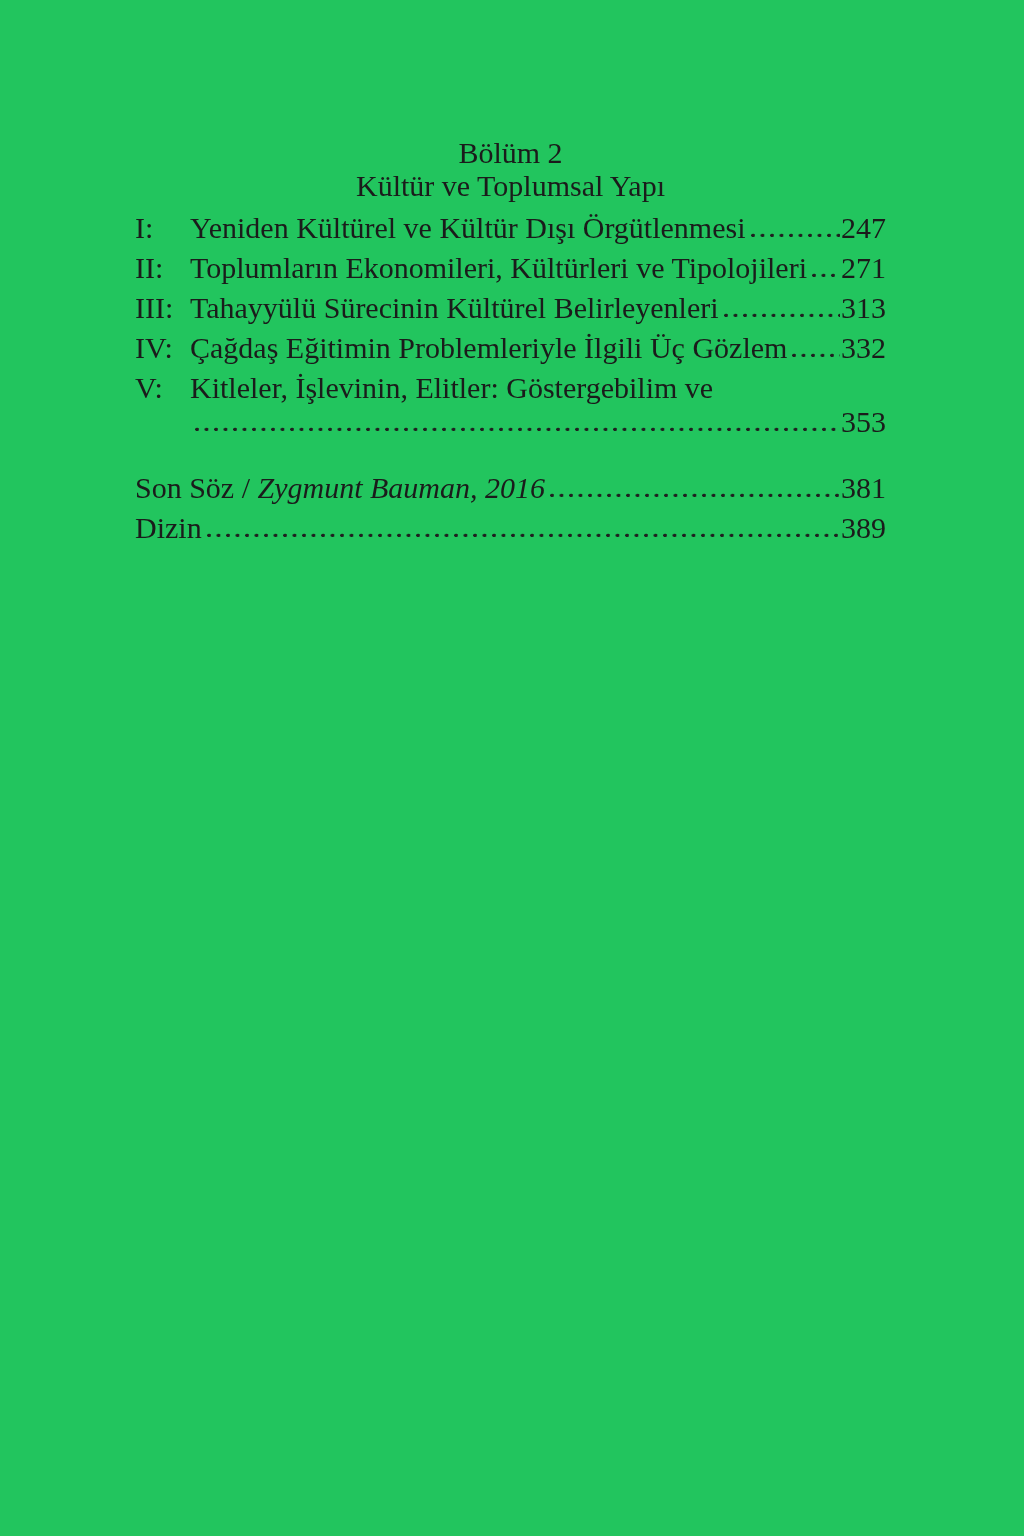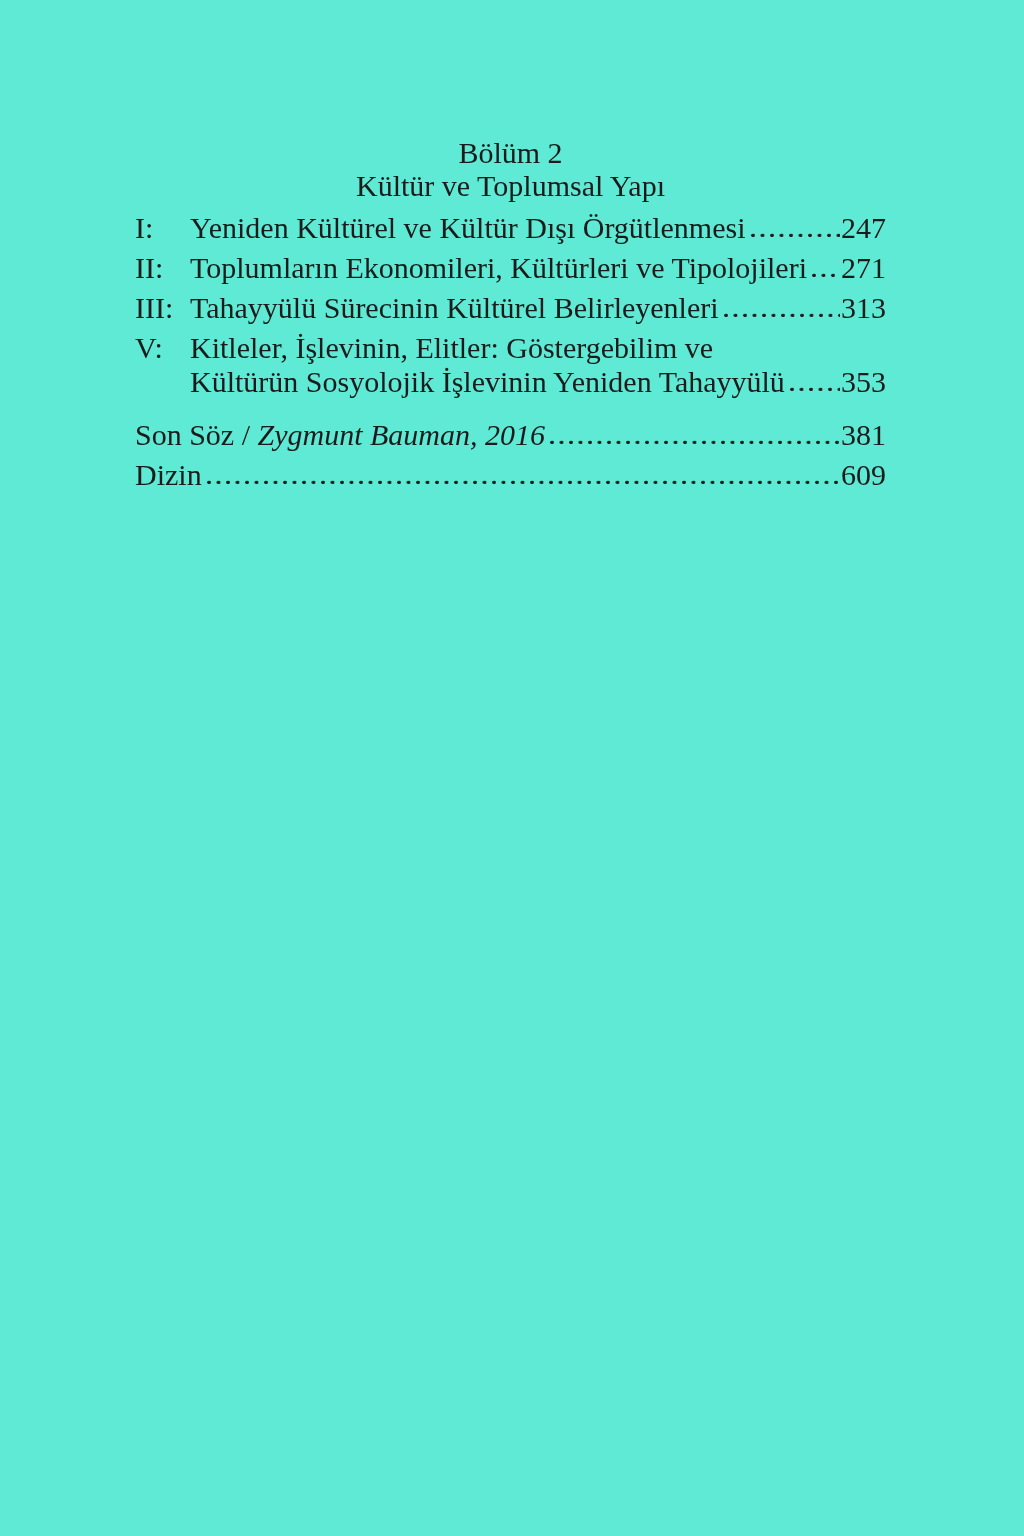--- a/index.html
+++ b/index.html
@@ -6,21 +6,21 @@
     margin: 0;
     padding: 0;
     background: #ffffff;
     font-family: "Liberation Serif", "DejaVu Serif", serif;
     color: #1b1b1b;
   }
   .page {
     position: relative;
     width: 1024px;
     height: 1536px;
-    background: #5eead4;
+    background: #22c55e;
     box-sizing: border-box;
     padding: 136px 138px 0 135px;
     overflow: hidden;
   }
   .heading {
     text-align: center;
     font-size: 30px;
     line-height: 33px;
     margin: 0 0 0 0;
     font-weight: normal;
@@ -31,21 +31,21 @@
     font-size: 30px;
     line-height: 34px;
   }
   .toc-row {
     display: flex;
     align-items: baseline;
     margin-bottom: 6px;
     white-space: nowrap;
   }
   .toc-row.no-gap { margin-bottom: 0; }
-  .toc-row.gap-top { margin-top: 19px; }
+  .toc-row.gap-top { margin-top: 32px; }
   .num {
     flex: 0 0 55px;
     text-align: left;
   }
   .title { flex: 0 0 auto; }
   .title .italic { font-style: italic; }
   .dots {
     flex: 1 1 auto;
     min-width: 14px;
     height: 5px;
@@ -87,39 +87,44 @@
       <span class="pageno">271</span>
     </div>
 
     <div class="toc-row">
       <span class="num">III:</span>
       <span class="title">Tahayyülü Sürecinin Kültürel Belirleyenleri</span>
       <span class="dots"></span>
       <span class="pageno">313</span>
     </div>
 
+    <div class="toc-row">
+      <span class="num">IV:</span>
+      <span class="title">Çağdaş Eğitimin Problemleriyle İlgili Üç Gözlem</span>
+      <span class="dots"></span>
+      <span class="pageno">332</span>
+    </div>
 
     <div class="toc-row no-gap">
       <span class="num">V:</span>
       <span class="title">Kitleler, İşlevinin, Elitler: Göstergebilim ve</span>
     </div>
 
     <div class="toc-row">
       <span class="num"></span>
-      <span class="title">Kültürün Sosyolojik İşlevinin Yeniden Tahayyülü</span>
       <span class="dots"></span>
       <span class="pageno">353</span>
     </div>
 
     <div class="toc-row gap-top">
       <span class="title"><span>Son Söz / </span><span class="italic">Zygmunt Bauman, 2016</span></span>
       <span class="dots"></span>
       <span class="pageno">381</span>
     </div>
 
     <div class="toc-row">
       <span class="title"><span>Dizin</span><span class="italic"></span></span>
       <span class="dots"></span>
-      <span class="pageno">609</span>
+      <span class="pageno">389</span>
     </div>
 
   </div>
 </div>
 
 </body></html>

